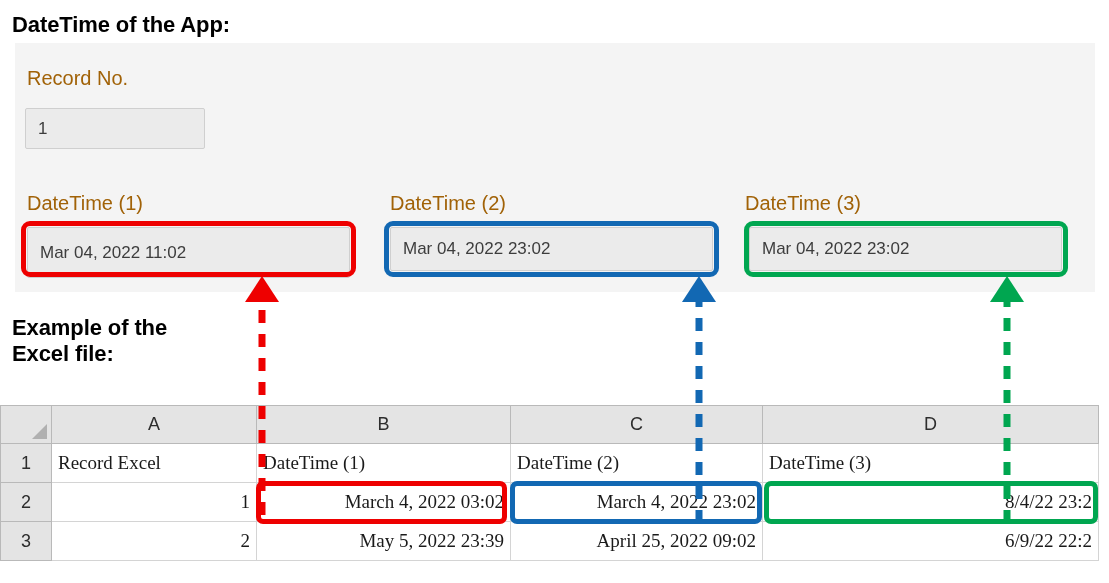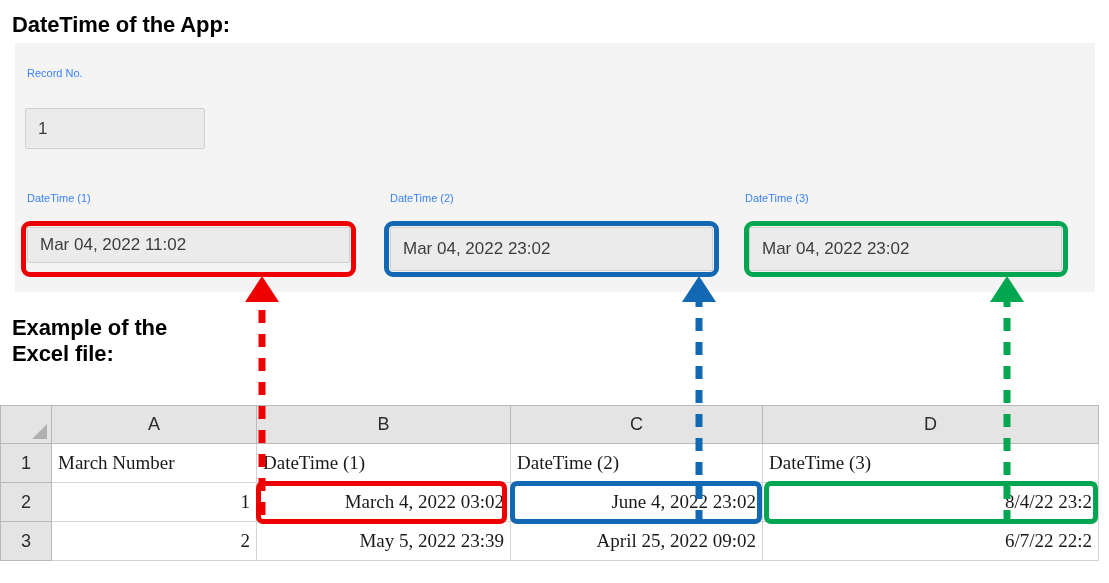--- a/index.html
+++ b/index.html
@@ -33,22 +33,22 @@
     position: absolute;
     left: 15px;
     top: 43px;
     width: 1080px;
     height: 249px;
     background: #f4f4f4;
   }
 
   .field-label {
     position: absolute;
-    font-size: 11px;
-    color: #3b82f6;
+    font-size: 20px;
+    color: #a16207;
     white-space: nowrap;
     text-align: center;
   }
 
   .textbox {
     position: absolute;
     background: #ebebeb;
     border: 1px solid #cfcfcf;
     border-radius: 2px;
     box-sizing: border-box;
@@ -65,21 +65,21 @@
     left: 25px; top: 108px;
     width: 180px; height: 41px;
   }
 
   
   #label-dt1 { left: 27px; top: 192px; }
   #label-dt2 { left: 390px; top: 192px; }
   #label-dt3 { left: 745px; top: 192px; }
 
   
-  #input-dt1 { left: 27px; top: 227px; width: 323px; height: 36px; }
+  #input-dt1 { left: 27px; top: 227px; width: 323px; height: 51px; }
   #input-dt2 { left: 390px; top: 227px; width: 323px; height: 44px; }
   #input-dt3 { left: 749px; top: 227px; width: 313px; height: 44px; }
 
   
   .hl-box {
     position: absolute;
     border-style: solid;
     border-width: 5px;
     border-radius: 9px;
     box-sizing: border-box;
@@ -200,38 +200,38 @@
       </th>
       <th>A</th>
       <th>B</th>
       <th>C</th>
       <th>D</th>
     </tr>
   </thead>
   <tbody>
     <tr>
       <th class="rowhdr">1</th>
-      <td class="txt">March Number</td>
+      <td class="txt">Record Excel</td>
       <td class="txt">DateTime (1)</td>
       <td class="txt">DateTime (2)</td>
       <td class="txt">DateTime (3)</td>
     </tr>
     <tr>
       <th class="rowhdr">2</th>
       <td class="num">1</td>
       <td class="num">March 4, 2022 03:02</td>
-      <td class="num">June 4, 2022 23:02</td>
+      <td class="num">March 4, 2022 23:02</td>
       <td class="num">8/4/22 23:2</td>
     </tr>
     <tr>
       <th class="rowhdr">3</th>
       <td class="num">2</td>
       <td class="num">May 5, 2022 23:39</td>
       <td class="num">April 25, 2022 09:02</td>
-      <td class="num">6/7/22 22:2</td>
+      <td class="num">6/9/22 22:2</td>
     </tr>
   </tbody>
 </table>
 
 <div id="hl-xl-1" class="hl-box"></div>
 <div id="hl-xl-2" class="hl-box"></div>
 <div id="hl-xl-3" class="hl-box"></div>
 
 <svg id="connectors" viewBox="0 0 1109 583" width="1109" height="583">
 

